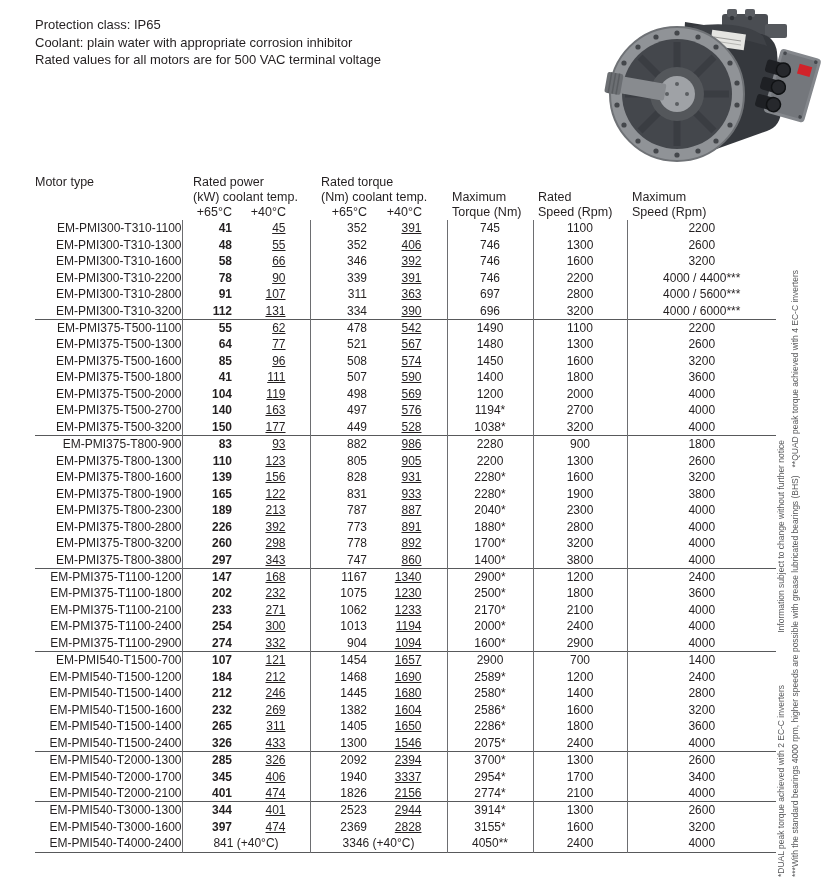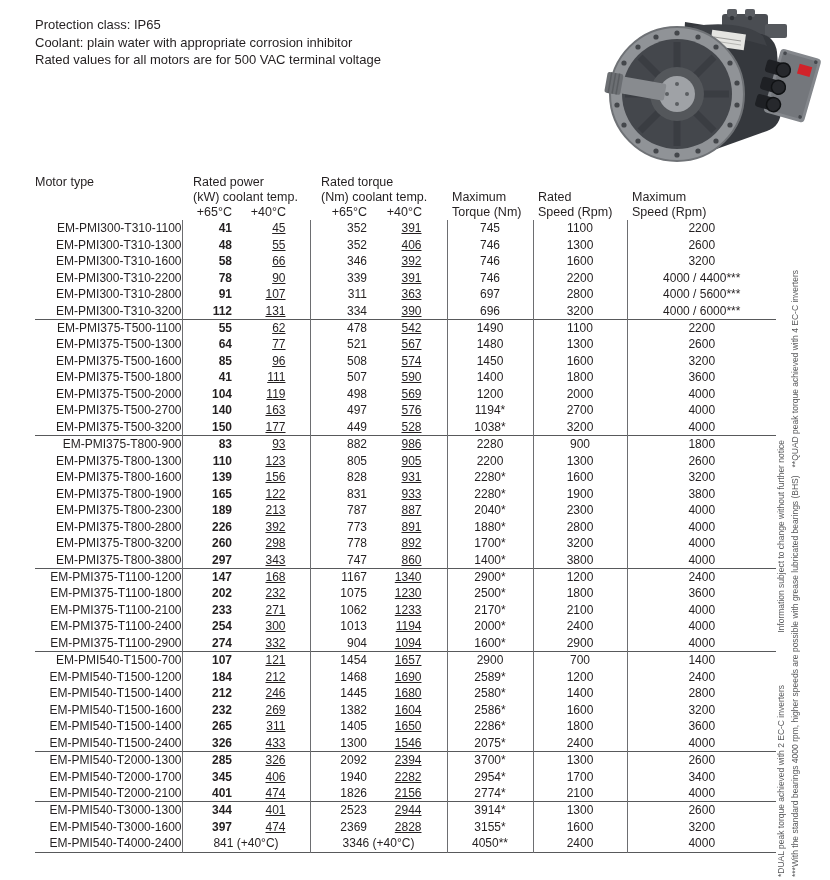--- a/index.html
+++ b/index.html
@@ -517,21 +517,21 @@
         <td class="cr t40">2394</td>
         <td class="cc b">3700*</td>
         <td class="cc b">1300</td>
         <td class="cc b">2600</td>
       </tr>
       <tr>
         <td class="c0">EM-PMI540-T2000-1700</td>
         <td class="cr p65 b">345</td>
         <td class="cr p40">406</td>
         <td class="cr t65 b">1940</td>
-        <td class="cr t40">2282</td>
+        <td class="cr t40">3337</td>
         <td class="cc b">2954*</td>
         <td class="cc b">1700</td>
         <td class="cc b">3400</td>
       </tr>
       <tr>
         <td class="c0">EM-PMI540-T2000-2100</td>
         <td class="cr p65 b">401</td>
         <td class="cr p40">474</td>
         <td class="cr t65 b">1826</td>
         <td class="cr t40">2156</td>

